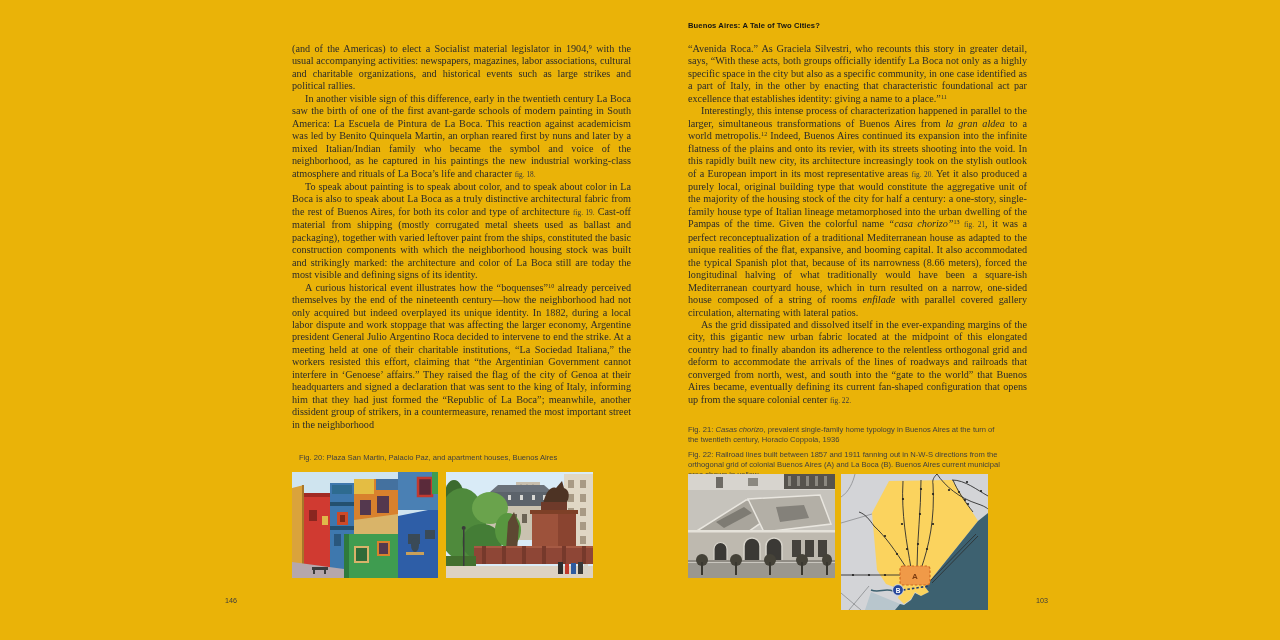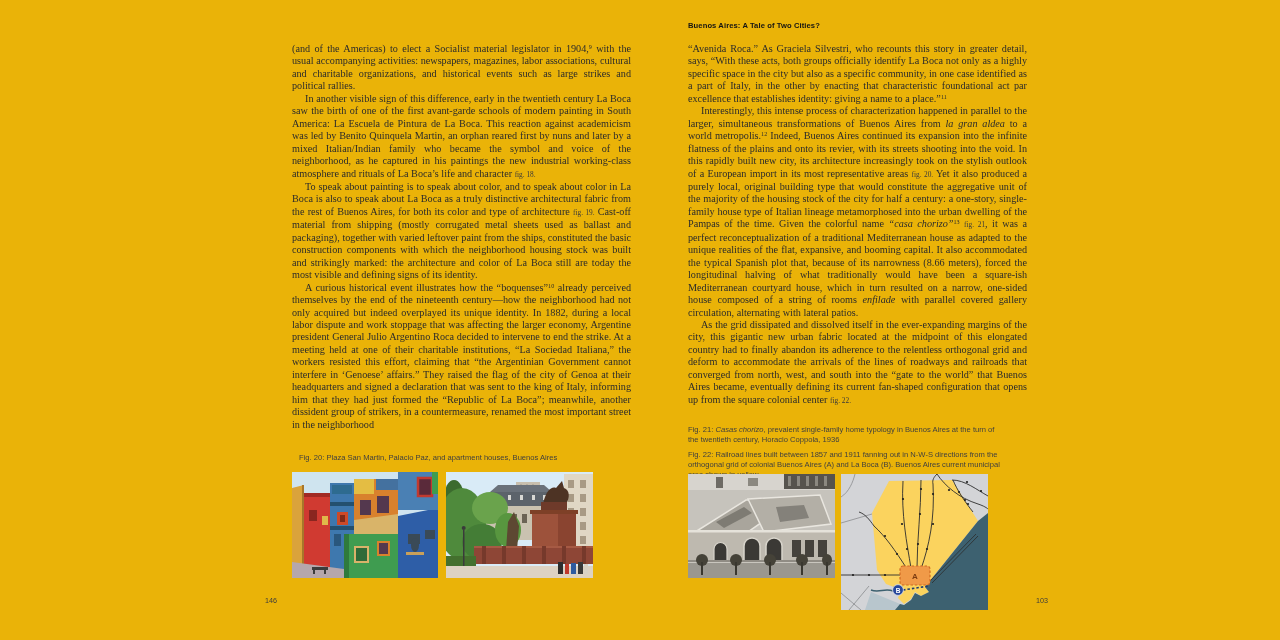--- a/index.html
+++ b/index.html
@@ -25,21 +25,21 @@
   
   .running-head{
     position:absolute;left:688px;top:21px;
     font-family:"Liberation Sans", sans-serif;font-size:7.6px;font-weight:bold;color:#141414;
     letter-spacing:0.1px;
   }
   .folio{
     position:absolute;top:596px;
     font-family:"Liberation Sans", sans-serif;font-size:7.2px;color:#3c3c3c;
   }
-  #folio-left{left:225px;margin-left:40px;}
+  #folio-left{left:225px;}
   #folio-right{left:1036px;}
   
   .caption{
     position:absolute;
     font-family:"Liberation Sans", sans-serif;font-size:7.6px;line-height:10px;color:#3f3f3f;
   }
   #cap19{left:292px;top:440px;width:330px;}
   #cap20{left:292px;top:453px;width:330px;margin-left:7px;}
   #cap21{left:688px;top:425px;width:312px;}
   #cap22{left:688px;top:450px;width:312px;}

